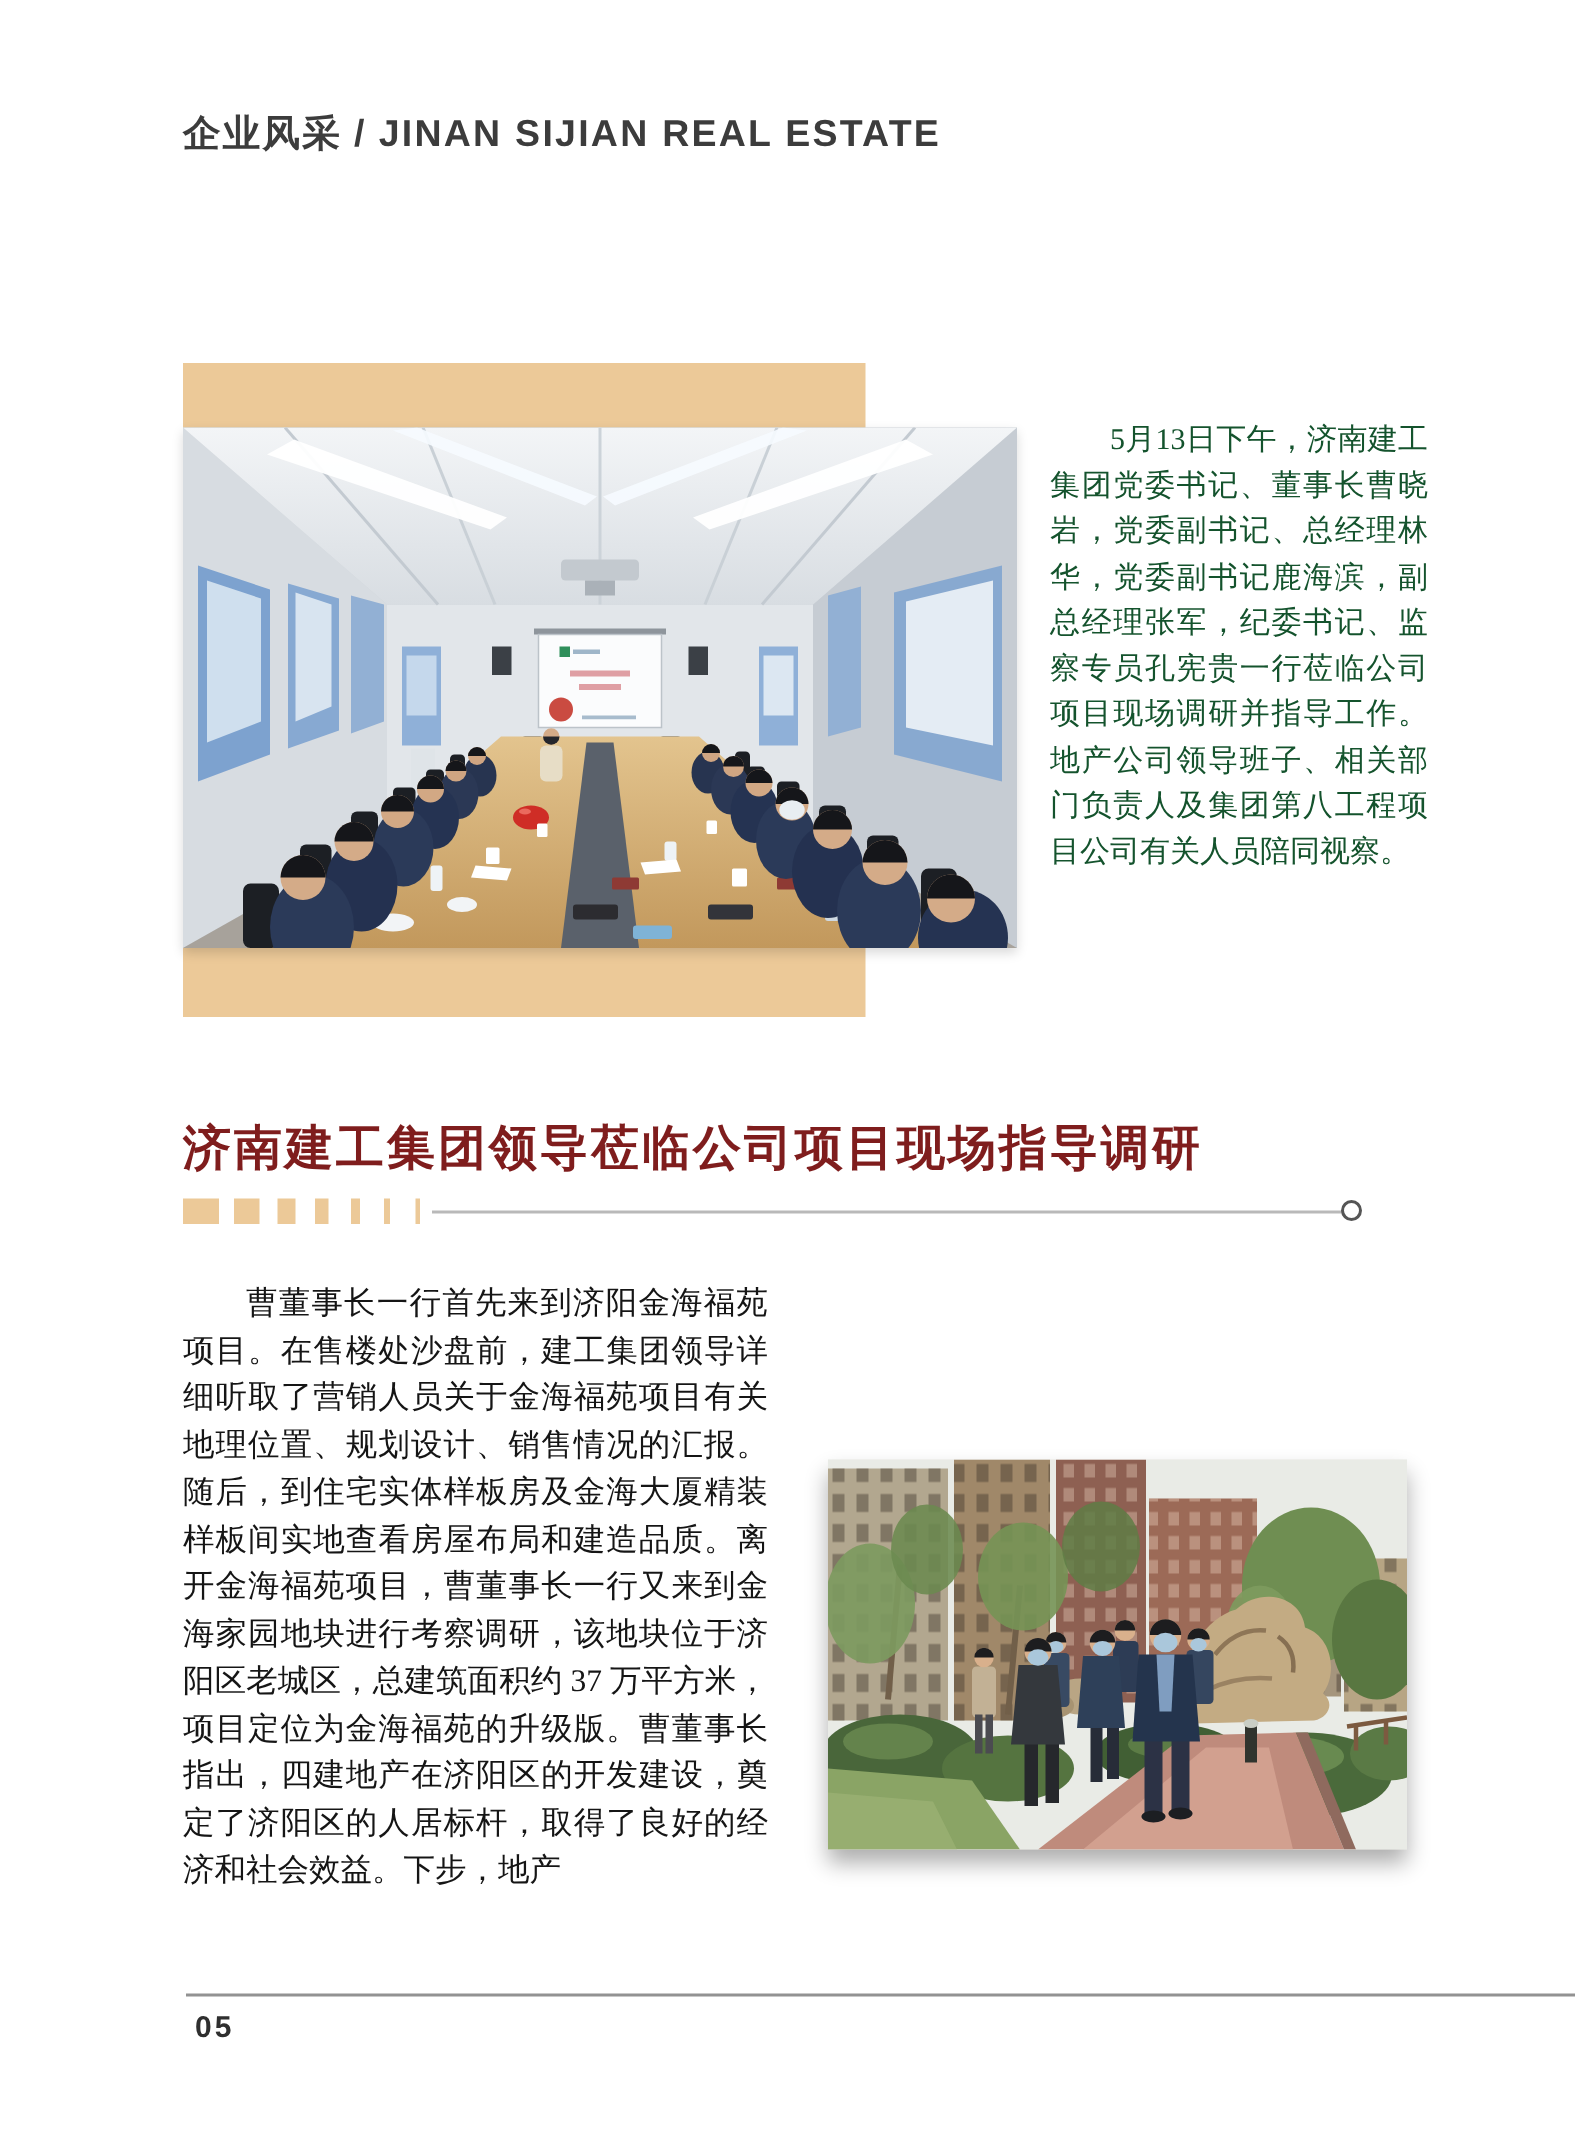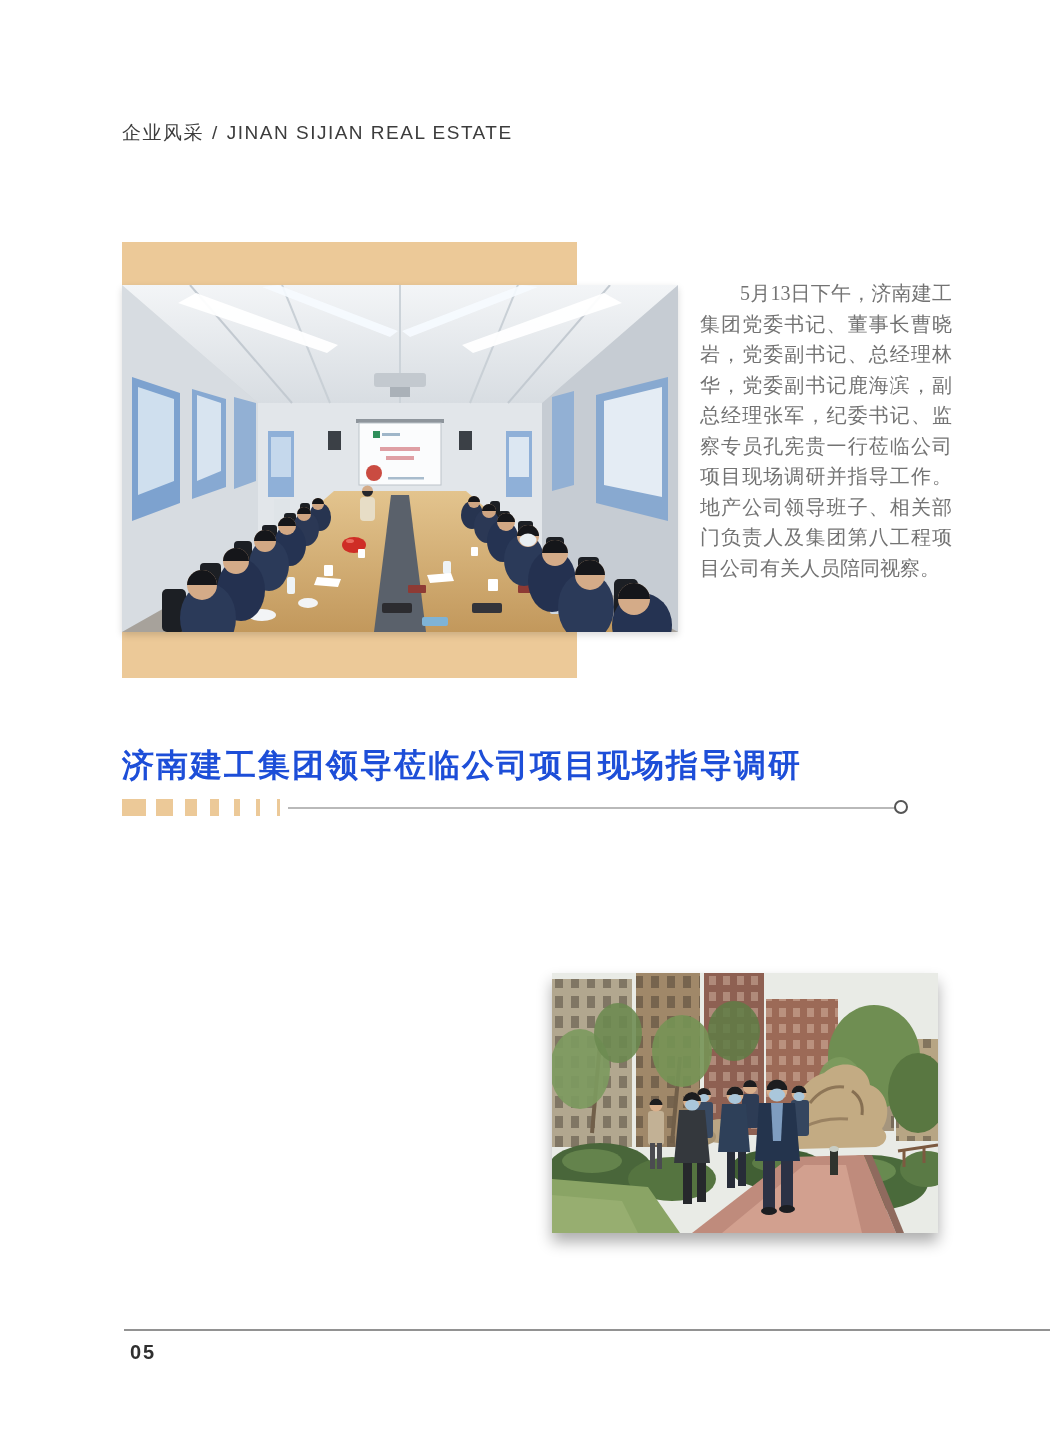--- a/index.html
+++ b/index.html
@@ -13,22 +13,22 @@
     position:relative;
     width:1050px;height:1434px;
     background:#ffffff;
     overflow:hidden;
     font-family:"Liberation Sans","DejaVu Sans",sans-serif;
     color:var(--ink);
   }
   
   .page-header{
     position:absolute;left:122px;top:72px;
-    font-size:19px;font-weight:normal;color:#3c3c3c;
-    letter-spacing:1.5px;white-space:nowrap;margin-top:48px;
+    font-size:25px;font-weight:bold;color:#3c3c3c;
+    letter-spacing:1.5px;white-space:nowrap;
   }
   .page-header .sep{margin:0 8px;color:#3c3c3c;}
   
   .accent-block{
     position:absolute;left:122px;top:242px;
     width:455px;height:436px;
     background:var(--tan);
   }
   
   .photo-meeting{
@@ -37,27 +37,27 @@
     box-shadow:0 3px 7px rgba(0,0,0,0.15);
     background:#cdd3d8;
   }
   .photo-meeting svg,.photo-site svg{display:block;width:100%;height:100%;}
   
   .intro{
     position:absolute;left:700px;top:278px;width:252px;
     font-family:"Liberation Serif","DejaVu Serif",serif;
     font-size:20px;line-height:30.5px;
     text-align:justify;text-indent:2em;
-    color:#737373;
+    color:#14532d;
   }
   
   .headline{
     position:absolute;left:122px;top:744px;
     font-size:32px;font-weight:bold;letter-spacing:2px;
-    color:#1d4ed8;white-space:nowrap;
+    color:#7f1d1d;white-space:nowrap;
   }
   
   .divider{
     position:absolute;left:122px;top:799px;width:800px;height:18px;
   }
   .sq{display:inline-block;height:17px;background:var(--tan);vertical-align:top;}
   .sq:nth-of-type(1){width:24px;margin-right:10px;}
   .sq:nth-of-type(2){width:17px;margin-right:12px;}
   .sq:nth-of-type(3){width:12px;margin-right:13px;}
   .sq:nth-of-type(4){width:9px;margin-right:15px;}
@@ -253,20 +253,21 @@
   <p class="intro">5月13日下午，济南建工集团党委书记、董事长曹晓岩，党委副书记、总经理林华，党委副书记鹿海滨，副总经理张军，纪委书记、监察专员孔宪贵一行莅临公司项目现场调研并指导工作。地产公司领导班子、相关部门负责人及集团第八工程项目公司有关人员陪同视察。</p>
 
   <h1 class="headline">济南建工集团领导莅临公司项目现场指导调研</h1>
 
   <div class="divider">
     <span class="sq"></span><span class="sq"></span><span class="sq"></span><span class="sq"></span><span class="sq"></span><span class="sq"></span><span class="sq"></span>
     <span class="divider-line"></span>
     <span class="divider-circle"></span>
   </div>
 
+  <p class="body-text">曹董事长一行首先来到济阳金海福苑项目。在售楼处沙盘前，建工集团领导详细听取了营销人员关于金海福苑项目有关地理位置、规划设计、销售情况的汇报。随后，到住宅实体样板房及金海大厦精装样板间实地查看房屋布局和建造品质。离开金海福苑项目，曹董事长一行又来到金海家园地块进行考察调研，该地块位于济阳区老城区，总建筑面积约 37 万平方米，项目定位为金海福苑的升级版。曹董事长指出，四建地产在济阳区的开发建设，奠定了济阳区的人居标杆，取得了良好的经济和社会效益。下步，地产</p>
 
   <figure class="photo-site">
     <svg viewBox="0 0 386 260" preserveAspectRatio="none">
       <defs>
         <pattern id="w1" width="16" height="20" patternUnits="userSpaceOnUse">
           <rect x="3" y="3" width="8" height="12" fill="rgba(60,50,40,0.42)"></rect>
         </pattern>
         <pattern id="w2" width="14" height="16" patternUnits="userSpaceOnUse">
           <rect x="3" y="3" width="7" height="9" fill="rgba(255,235,215,0.30)"></rect>
         </pattern>

